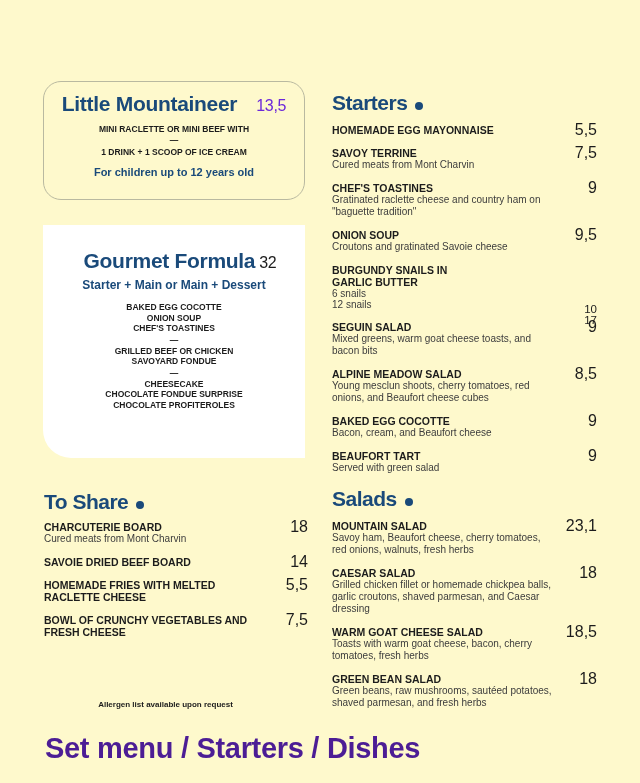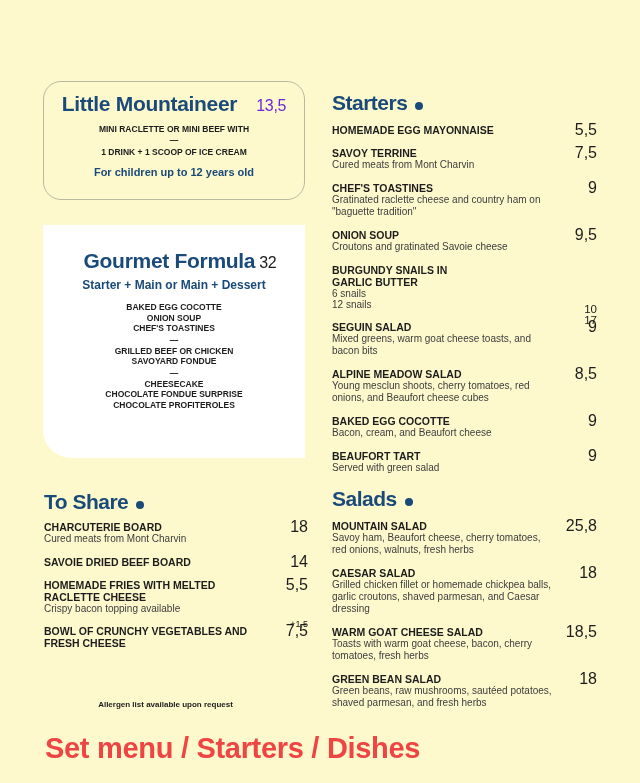--- a/index.html
+++ b/index.html
@@ -40,21 +40,21 @@
   
   .items { position:absolute; }
   .item { position:relative; margin-bottom:11px; }
   .item-name { font-size:10.5px; font-weight:bold; line-height:12px; text-transform:uppercase; padding-right:50px; }
   .item-desc { font-size:10px; color:#3c3c3c; line-height:12px; padding-right:40px; }
   .item-price { position:absolute; right:0; top:0; font-size:16px; line-height:12px; }
   .row { position:relative; font-size:10px; color:#3c3c3c; line-height:11px; }
   .row .p { position:absolute; right:0; top:16px; font-size:11.5px; color:#1c1c1c; }
   .row .small { font-size:9px; }
   .allergen { position:absolute; left:43px; top:700px; width:245px; text-align:center; font-size:8px; font-weight:bold; }
-  .footer-title { position:absolute; left:45px; top:732px; font-size:29px; font-weight:bold; color:#ef4444; letter-spacing:-0.3px; }
+  .footer-title { position:absolute; left:45px; top:732px; font-size:29px; font-weight:bold; color:#4c1d95; letter-spacing:-0.3px; }
 </style>
 </head>
 <body>
 
 <div class="kid-card">
   <div class="kid-title">
     <span>Little Mountaineer</span><span class="price">13,5</span>
   </div>
   <div class="kid-line">MINI RACLETTE OR MINI BEEF WITH</div>
   <div class="kid-sep">—</div>
@@ -93,24 +93,20 @@
     <div class="item-name">CHARCUTERIE BOARD</div>
     <div class="item-desc">Cured meats from Mont Charvin</div>
     <div class="item-price">18</div>
   </div>
   <div class="item">
     <div class="item-name">SAVOIE DRIED BEEF BOARD</div>
     <div class="item-price">14</div>
   </div>
   <div class="item">
     <div class="item-name">HOMEMADE FRIES WITH MELTED RACLETTE CHEESE</div>
-    <div class="row">
-      <span>Crispy bacon topping available</span>
-      <span class="p small">+1,5</span>
-    </div>
     <div class="item-price">5,5</div>
   </div>
   <div class="item">
     <div class="item-name">BOWL OF CRUNCHY VEGETABLES AND FRESH CHEESE</div>
     <div class="item-price">7,5</div>
   </div>
 </div>
 
 <div class="allergen">Allergen list available upon request</div>
 
@@ -170,21 +166,21 @@
   </div>
 </div>
 
 <div class="section-heading" style="left:332px;top:487px">
   <span>Salads</span><span class="dot"></span>
 </div>
 <div class="items" style="left:332px;top:520px;width:265px">
   <div class="item">
     <div class="item-name">MOUNTAIN SALAD</div>
     <div class="item-desc">Savoy ham, Beaufort cheese, cherry tomatoes, red onions, walnuts, fresh herbs</div>
-    <div class="item-price">25,8</div>
+    <div class="item-price">23,1</div>
   </div>
   <div class="item">
     <div class="item-name">CAESAR SALAD</div>
     <div class="item-desc">Grilled chicken fillet or homemade chickpea balls, garlic croutons, shaved parmesan, and Caesar dressing</div>
     <div class="item-price">18</div>
   </div>
   <div class="item">
     <div class="item-name">WARM GOAT CHEESE SALAD</div>
     <div class="item-desc">Toasts with warm goat cheese, bacon, cherry tomatoes, fresh herbs</div>
     <div class="item-price">18,5</div>

